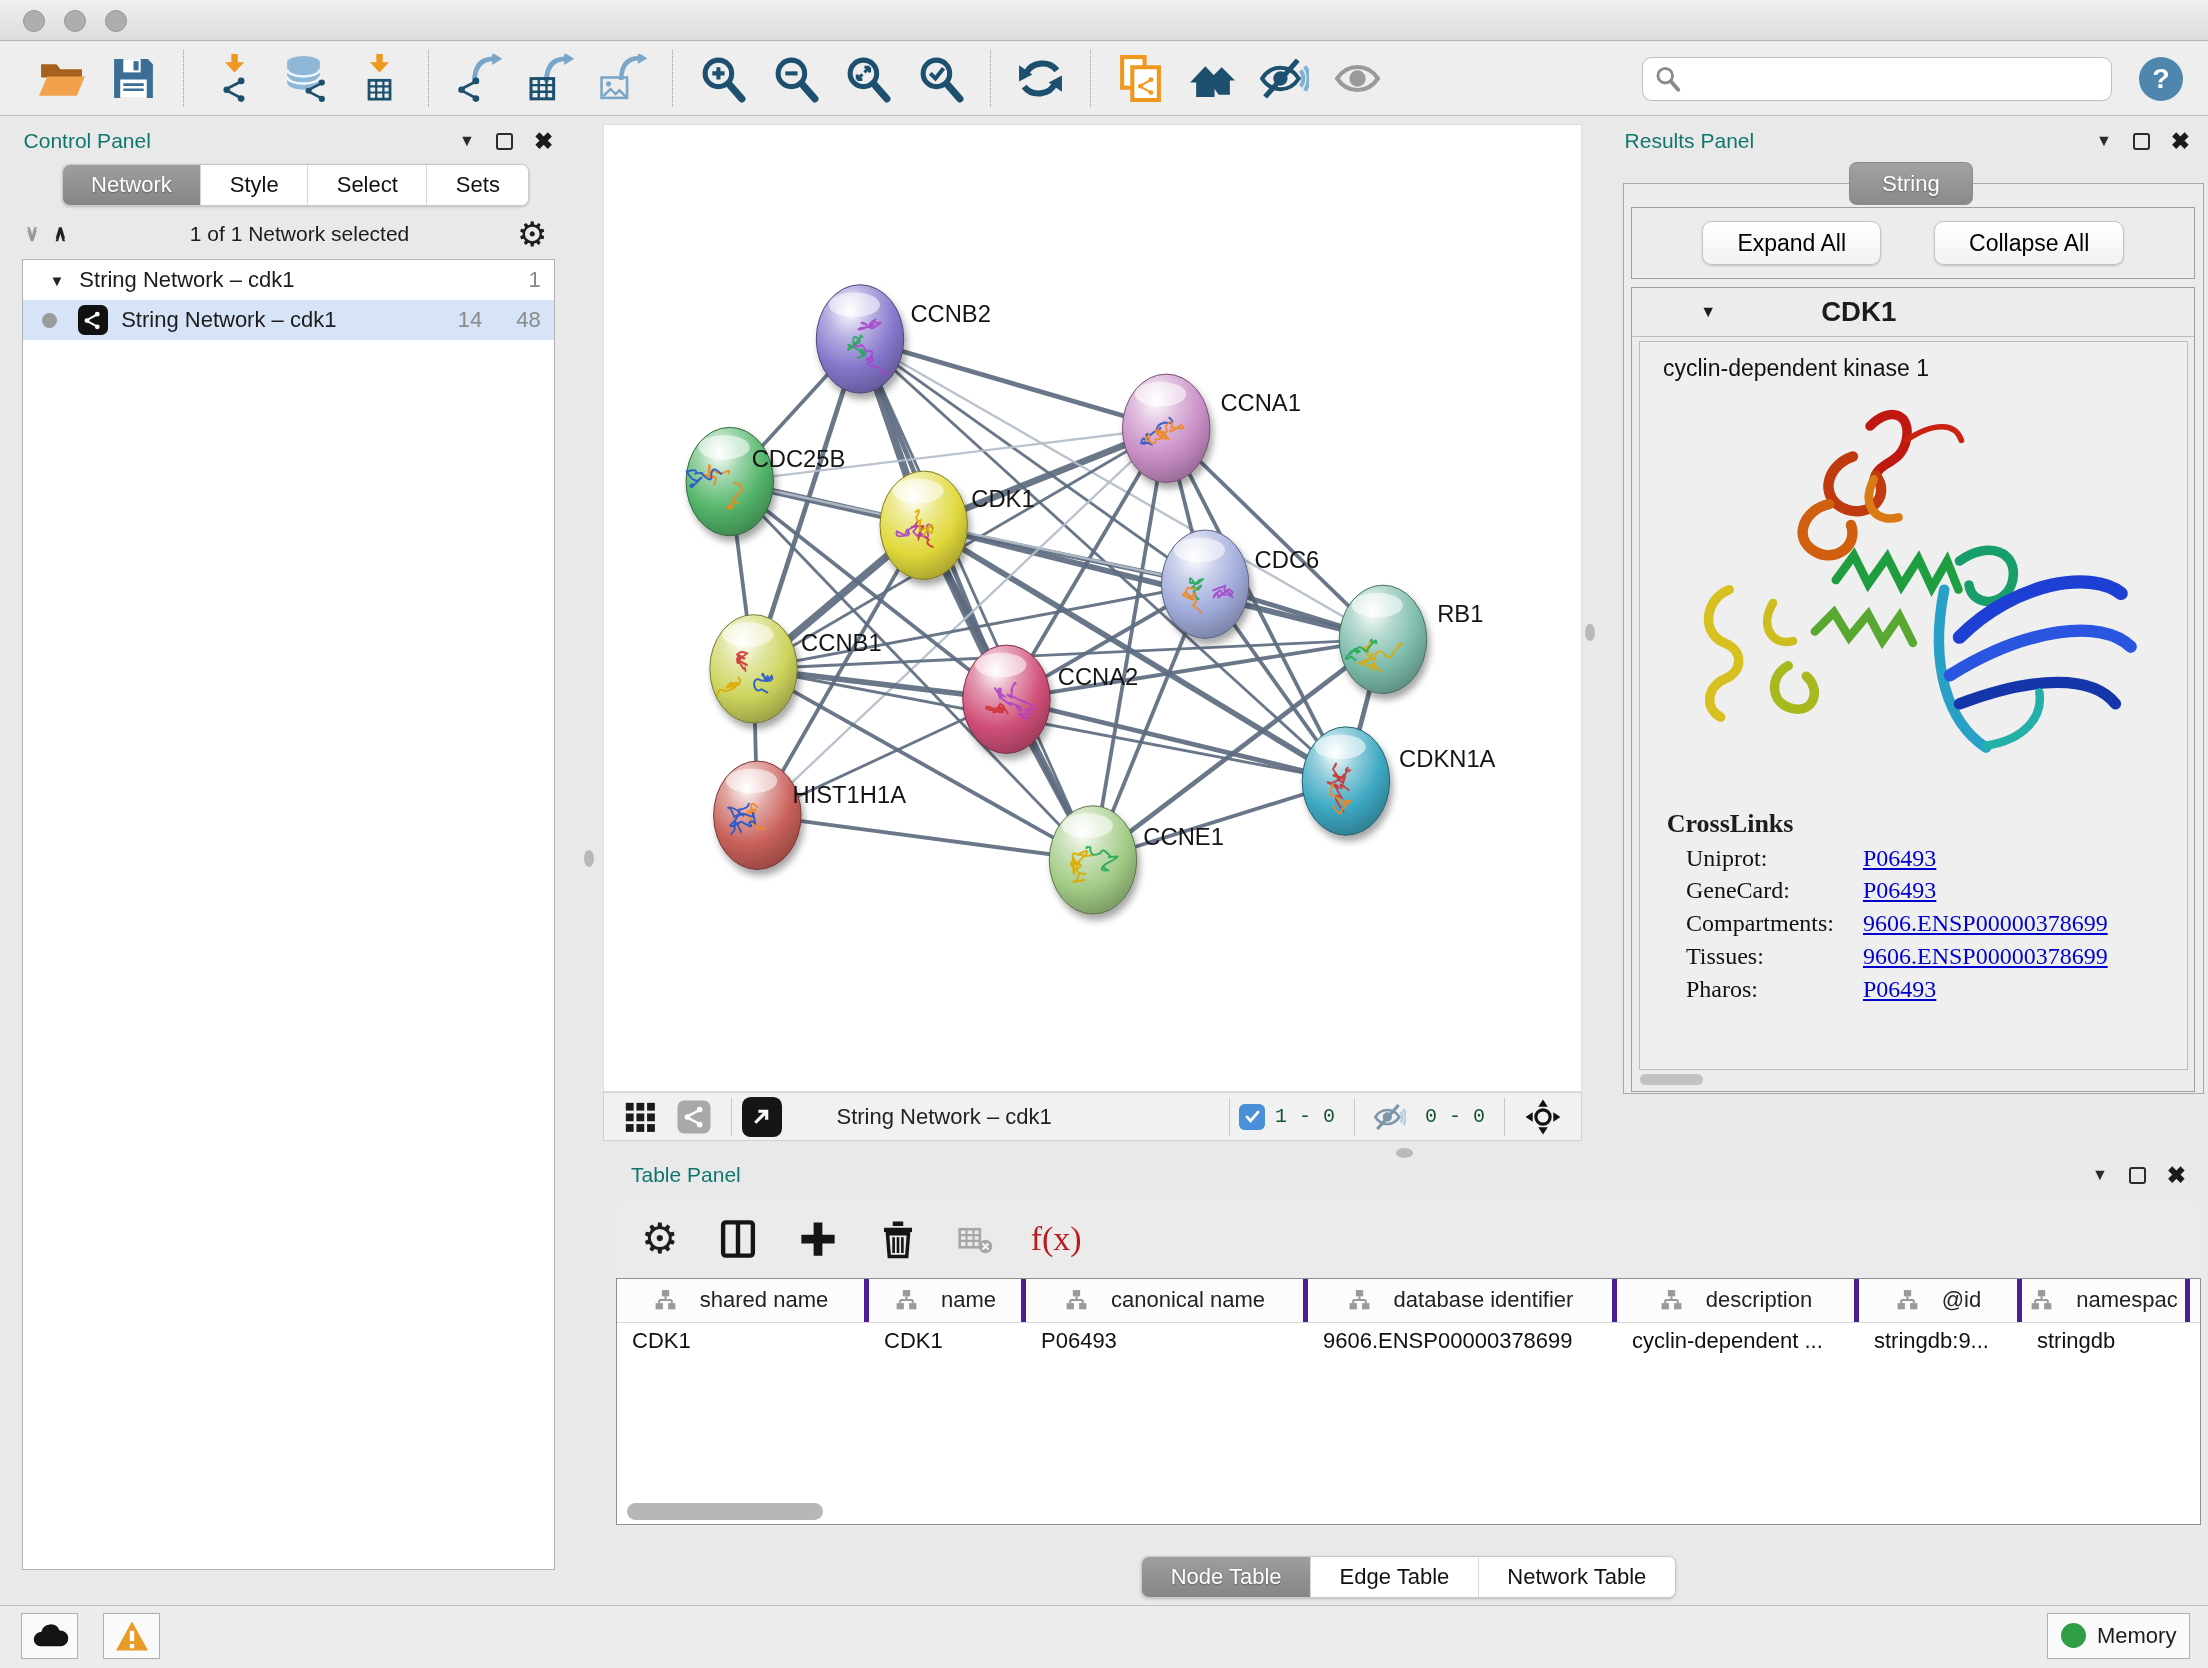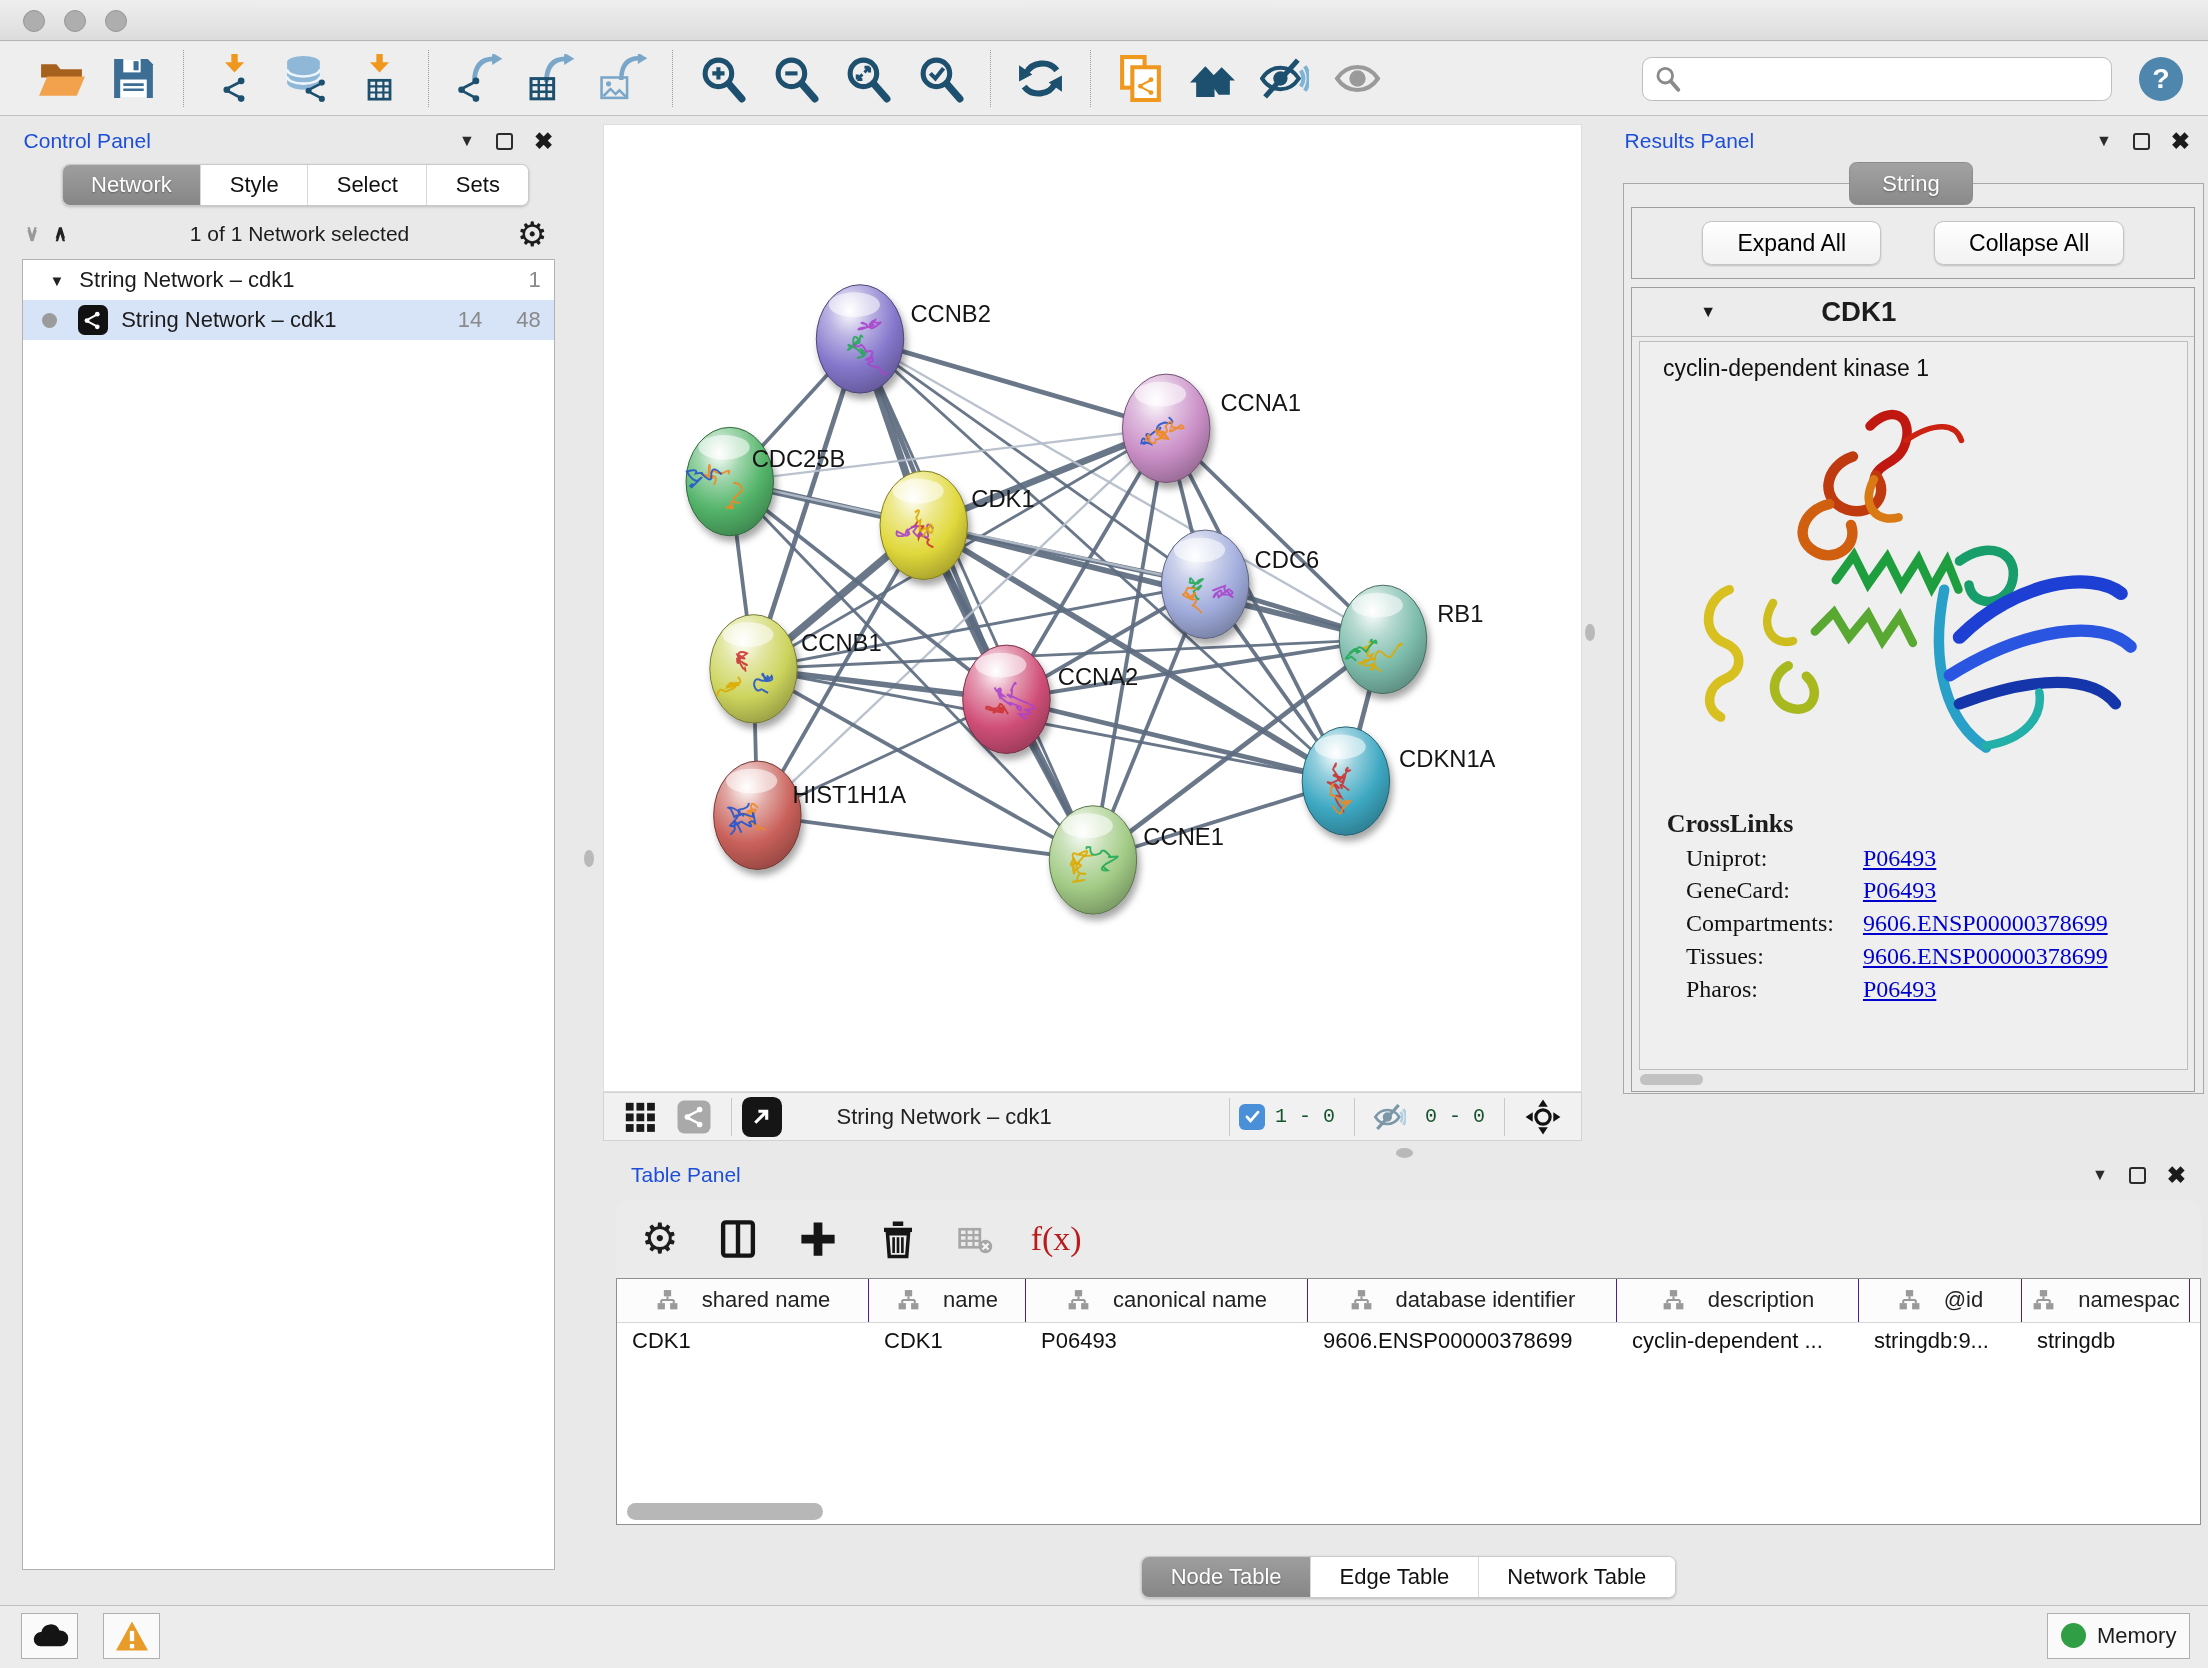--- a/index.html
+++ b/index.html
@@ -23,21 +23,21 @@
   .tsep { border-left:1.9px dotted #9b9b9b; height:57px; margin:0 13.3px; }
   .tspacer { flex:1; }
   .searchbox { width:470px; height:44px; background:#fff; border:1.9px solid #bdbdbd; border-radius:9.5px;
     display:flex; align-items:center; padding:0 11.4px; margin-right:27px; }
   .searchbox svg { width:27px; height:27px; }
   .searchbox input { border:none; outline:none; flex:1; font-size:21px; margin-left:7.6px; font-family:"Liberation Sans",sans-serif; }
   .helpbtn { width:44px; height:44px; border-radius:50%; background:#4e86ad; color:#fff; font-size:28.5px;
     font-weight:bold; display:flex; align-items:center; justify-content:center; } .c-orange { color:#f0971d; }
   
   .panel-head { display:flex; align-items:center; height:34px; }
-  .panel-title { font-size:21px; color:#1d4ed8; }
+  .panel-title { font-size:21px; color:#0f766e; }
   .ph-icons { margin-left:auto; display:flex; align-items:center; gap:21px; }
   .ph-tri { font-size:16px; color:#2b2b2b; }
   .ph-float { width:17px; height:17px; border:2.4px solid #2b2b2b; border-radius:2.9px; }
   .ph-close { font-size:23px; color:#1b1b1b; font-weight:bold; }
   .seg { display:flex; border:1px solid #c9c9c9; border-radius:7.6px; overflow:hidden;
     box-shadow:0 1px 2.9px rgba(0,0,0,.2); background:#fff; width:max-content;margin-top:12px; }
   .seg .tab { padding:0 28.5px; height:40px; line-height:40px; font-size:22px; background:#fff;
     border-right:1px solid #d8d8d8; color:#111; }
   .seg .tab:last-child { border-right:none; }
   .seg .tab.active { background:linear-gradient(#9e9e9e,#868686); color:#fff; text-shadow:0 1px 1.9px rgba(0,0,0,.35); }
@@ -99,21 +99,21 @@
   .rp-hscroll { position:absolute; left:7.6px; bottom:5.7px; width:63px; height:11.4px; background:#c2c2c2; border-radius:5.7px; }
   
   .table-panel { position:absolute; left:616px; top:1158px; width:1585px; height:447px; }
   .tp-toolbar { margin-top:7.6px; height:78px; background:#ebebeb; border-radius:13.3px 13.3px 0 0;
     display:flex; align-items:center; padding:0 25px; gap:38px; }
   .tp-toolbar svg { width:42px; height:42px; }
   .fx { font-family:"Liberation Serif", serif; font-size:34px; color:#b91c1c; }
   .tp-table { border:1.9px solid #8f8f8f; background:#fff; height:247px; position:relative; overflow:hidden; }
   .tp-hrow { display:flex; height:44px; border-bottom:1.9px solid #d7d7d7; background:#fcfcfc; }
   .tp-hcell { display:flex; align-items:center; justify-content:center; gap:22px; font-size:22px; color:#222;
-    border-right:1px solid #4c1d95; overflow:hidden; white-space:nowrap; flex:none; }
+    border-right:5px solid #4c1d95; overflow:hidden; white-space:nowrap; flex:none; }
   .tp-hcell svg { width:25px; height:25px; color:#9a9a9a; flex:none; }
   .tp-drow { display:flex; height:40px; }
   .tp-dcell { font-size:22px; color:#111; padding:5.7px 3.8px 0 15px; overflow:hidden; white-space:nowrap; flex:none; }
   .tp-hscroll { position:absolute; left:9.5px; bottom:3.8px; width:196px; height:17px; background:#b7b7b7; border-radius:8.6px; }
   .tp-tabs { display:flex; justify-content:center; margin-top:19px; }
   
   .status-bar { position:absolute; left:0; bottom:0; right:0; height:63px; background:#ececec; border-top:1px solid #c0c0c0; }
   .sb-btn { position:absolute; top:6.7px; height:46px; background:#fafafa; border:1.9px solid #b0b0b0;
     display:flex; align-items:center; justify-content:center; }
   .sb-cloud { left:21px; width:57px; }

